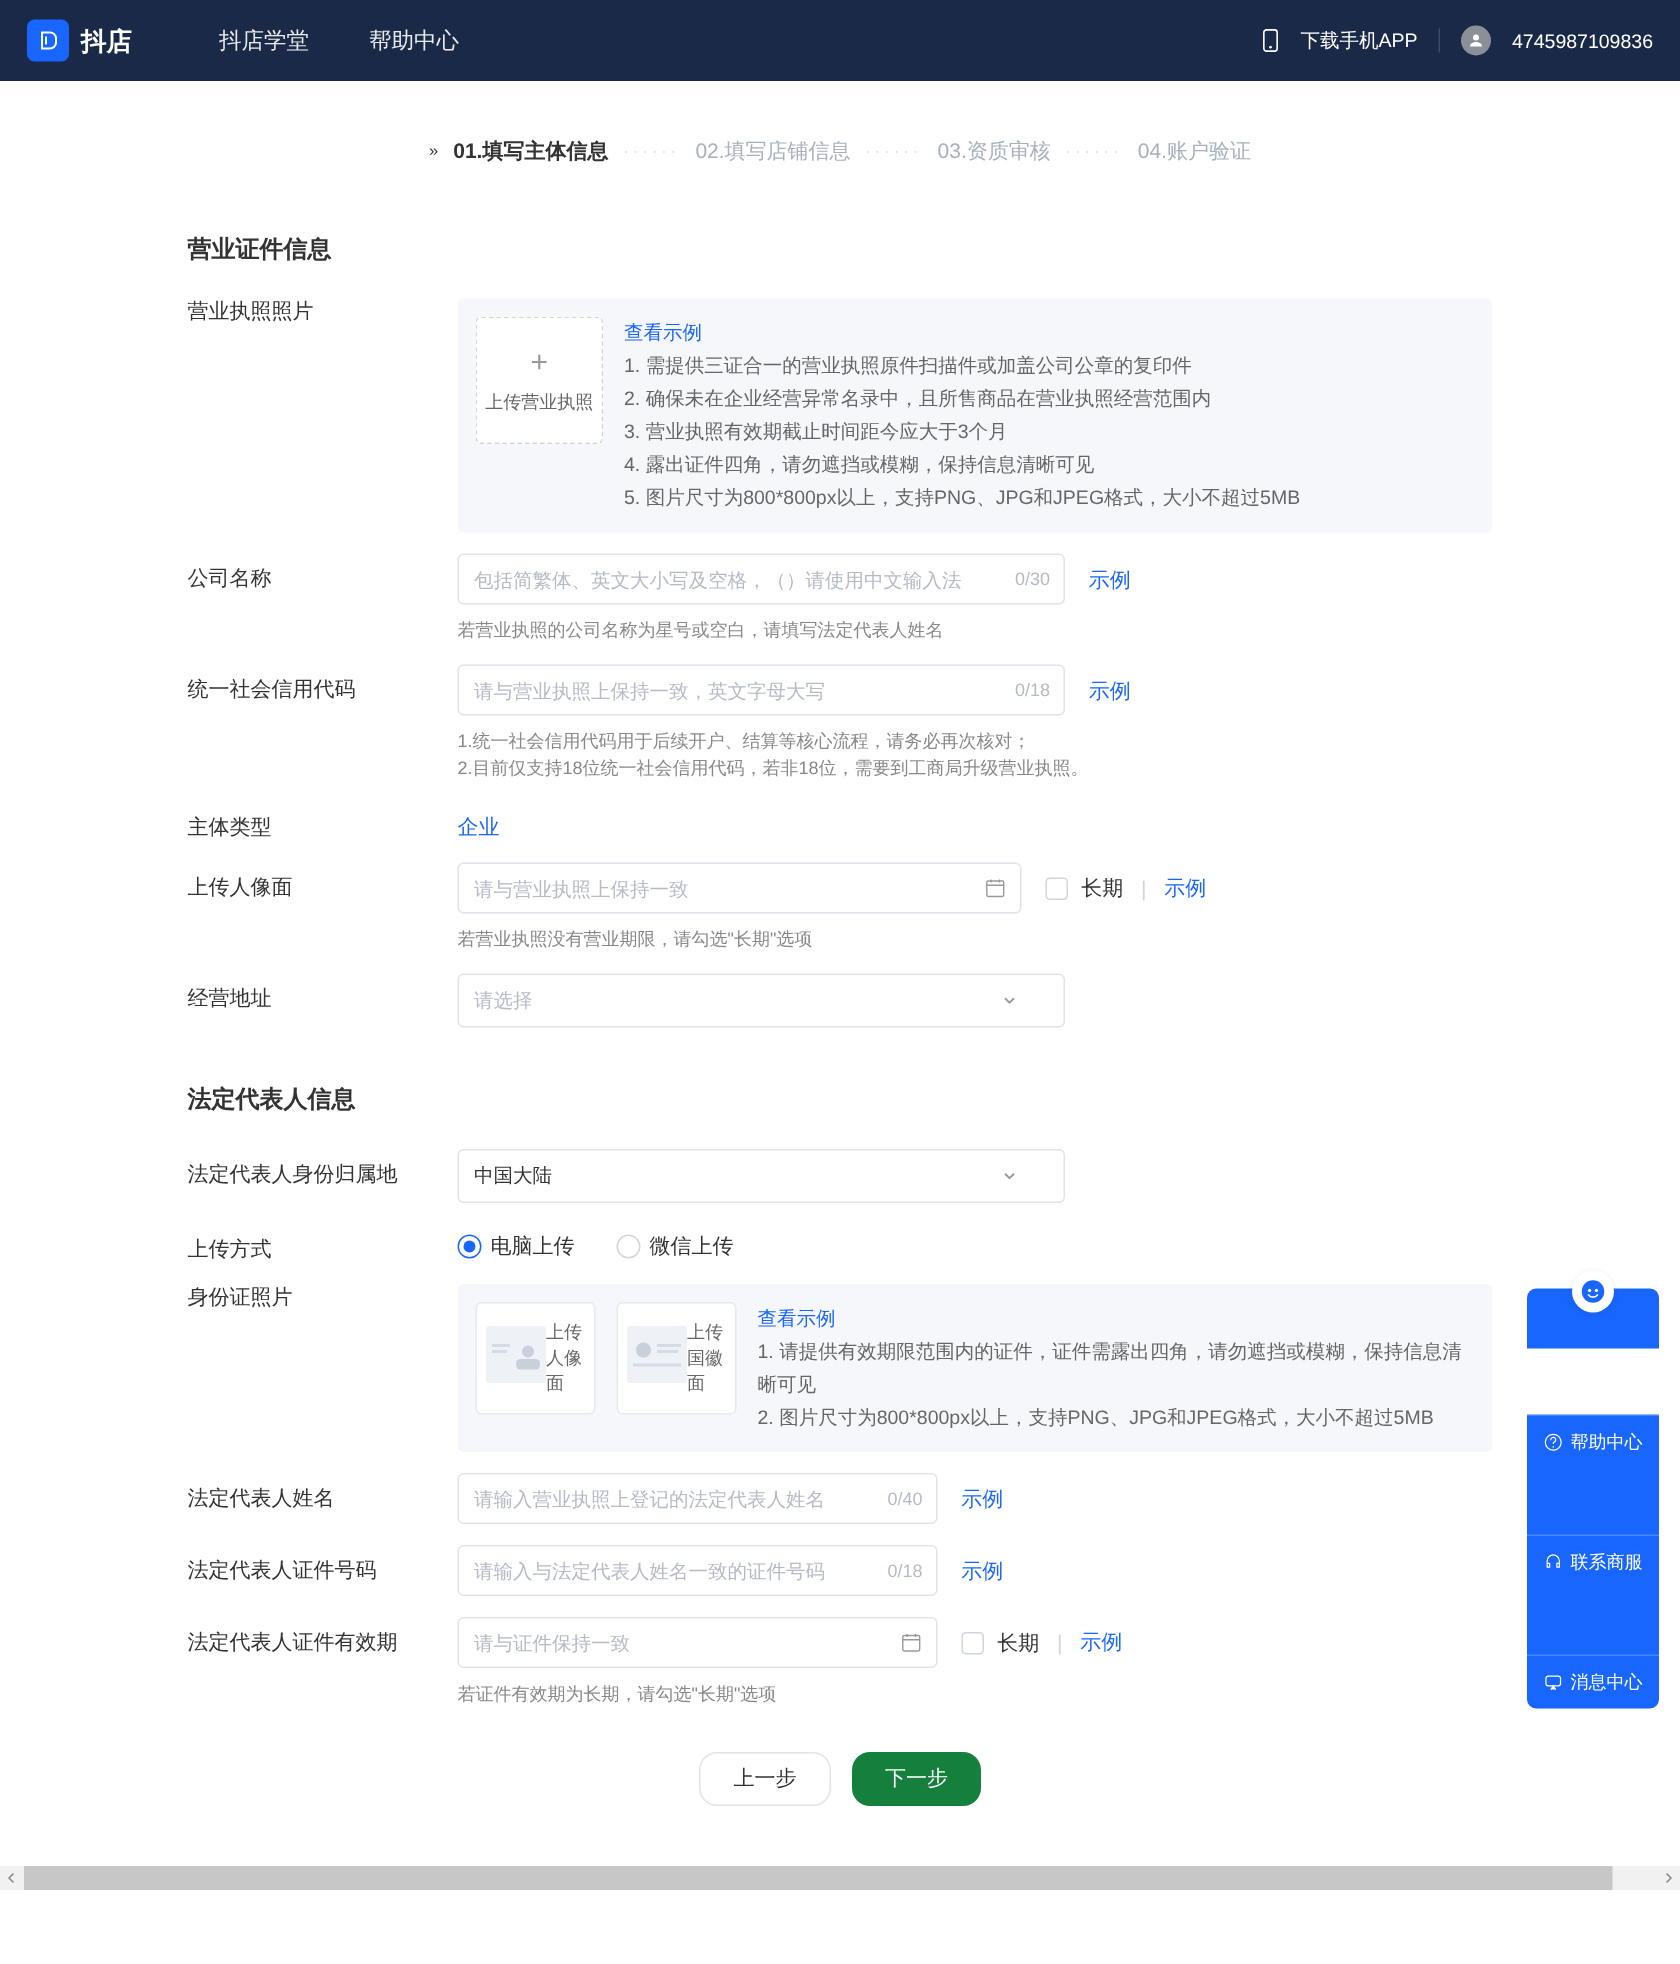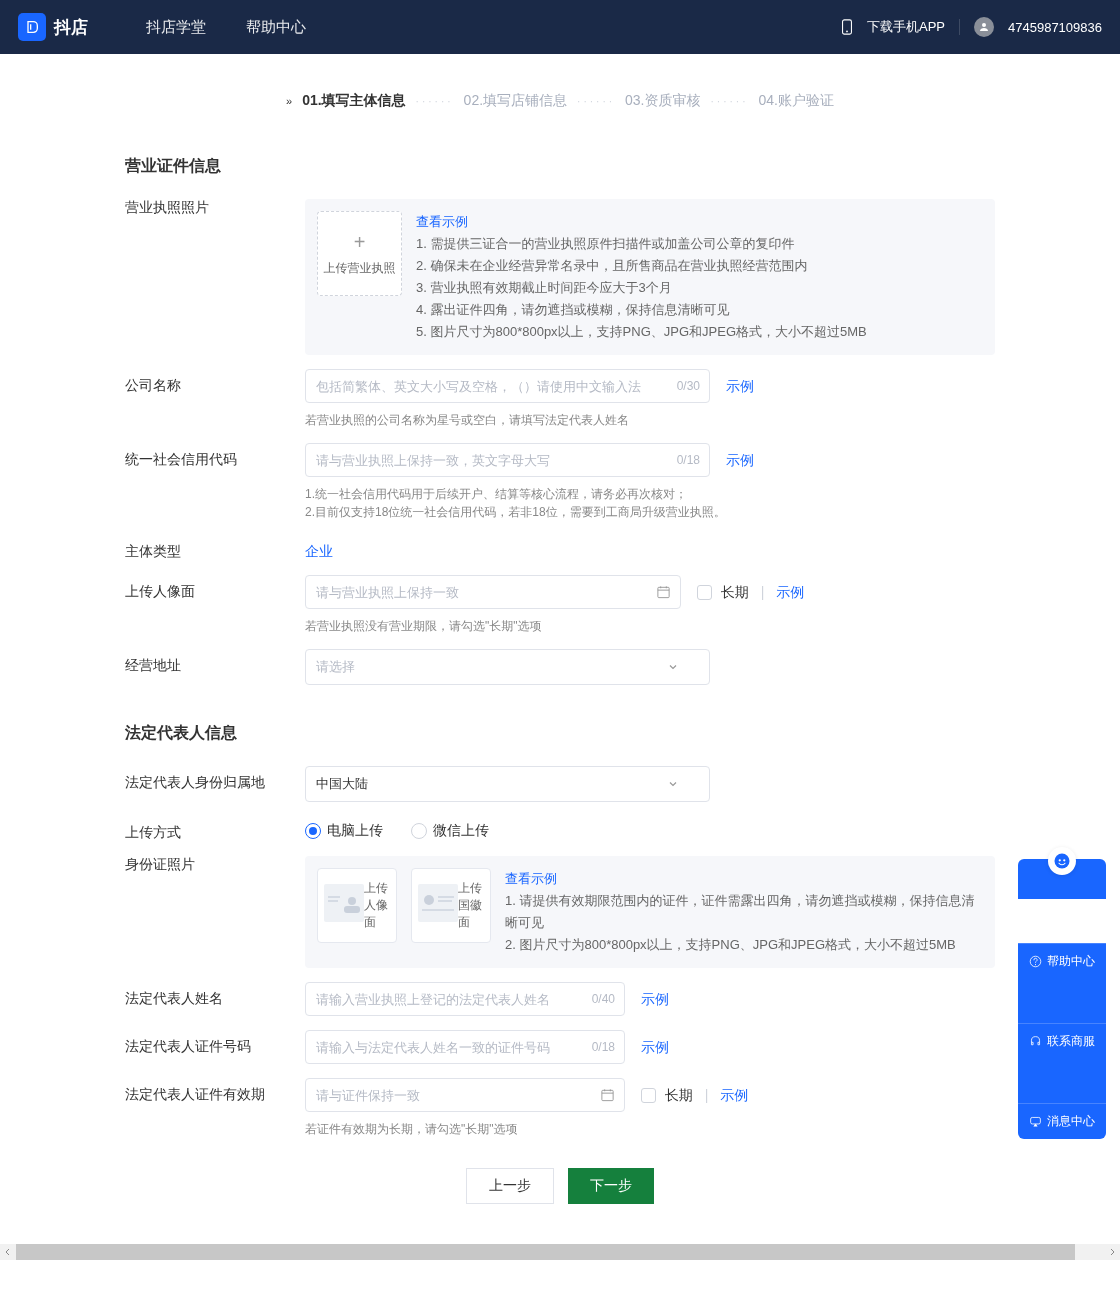--- a/index.html
+++ b/index.html
@@ -49,21 +49,21 @@
 .chevron { width: 12px; height: 12px; }
 .radio-group { display: flex; align-items: center; gap: 28px; padding-top: 6px; }
 .radio-item { display: flex; align-items: center; gap: 6px; cursor: pointer; }
 .radio { width: 16px; height: 16px; border: 1px solid #d0d4dc; border-radius: 50%; display: flex; align-items: center; justify-content: center; }
 .radio.checked { border-color: #1966ff; }
 .radio.checked::after { content: ''; width: 8px; height: 8px; background: #1966ff; border-radius: 50%; }
 .id-upload { width: 80px; height: 75px; border: 1px solid #e5e8ef; border-radius: 4px; display: flex; align-items: center; padding: 6px; cursor: pointer; background: #fff; }
 .id-preview { width: 58px; height: 38px; background: #eef1f5; border-radius: 2px; margin-bottom: 6px; display: flex; align-items: center; justify-content: center; }
 .id-upload-label { font-size: 12px; color: #666; }
 .footer-btns { display: flex; justify-content: center; gap: 14px; margin-top: 30px; }
-.btn { height: 36px; padding: 0 22px; border-radius: 0; font-size: 14px; cursor: pointer; border: none; text-align: right; }
+.btn { height: 36px; padding: 0 22px; border-radius: 12px; font-size: 14px; cursor: pointer; border: none; text-align: right; }
 .btn-default { background: #fff; border: 1px solid #e0e3ea; color: #333; }
 .btn-primary { background: #15803d; color: #fff; }
 .float-panel { position: fixed; right: 14px; bottom: 170px; width: 88px; }
 .float-bot { width: 88px; height: 40px; background: #1966ff; border-radius: 6px 6px 0 0; display: flex; align-items: center; justify-content: center; position: relative; }
 .bot-circle { width: 28px; height: 28px; background: #fff; border-radius: 50%; display: flex; align-items: center; justify-content: center; position: absolute; top: -12px; box-shadow: 0 1px 4px rgba(0,0,0,0.1); }
 .bot-circle svg { width: 18px; height: 18px; }
 .float-menu { background: #1966ff; border-radius: 0 0 6px 6px; }
 .float-item { height: 36px; display: flex; align-items: center; justify-content: center; gap: 5px; color: #fff; font-size: 12px; cursor: pointer; border-top: 1px solid rgba(255,255,255,0.2); margin-top: 44px; }
 .float-item svg { width: 13px; height: 13px; }
 .scrollbar-bottom { height: 16px; background: #f1f1f1; position: relative; }

